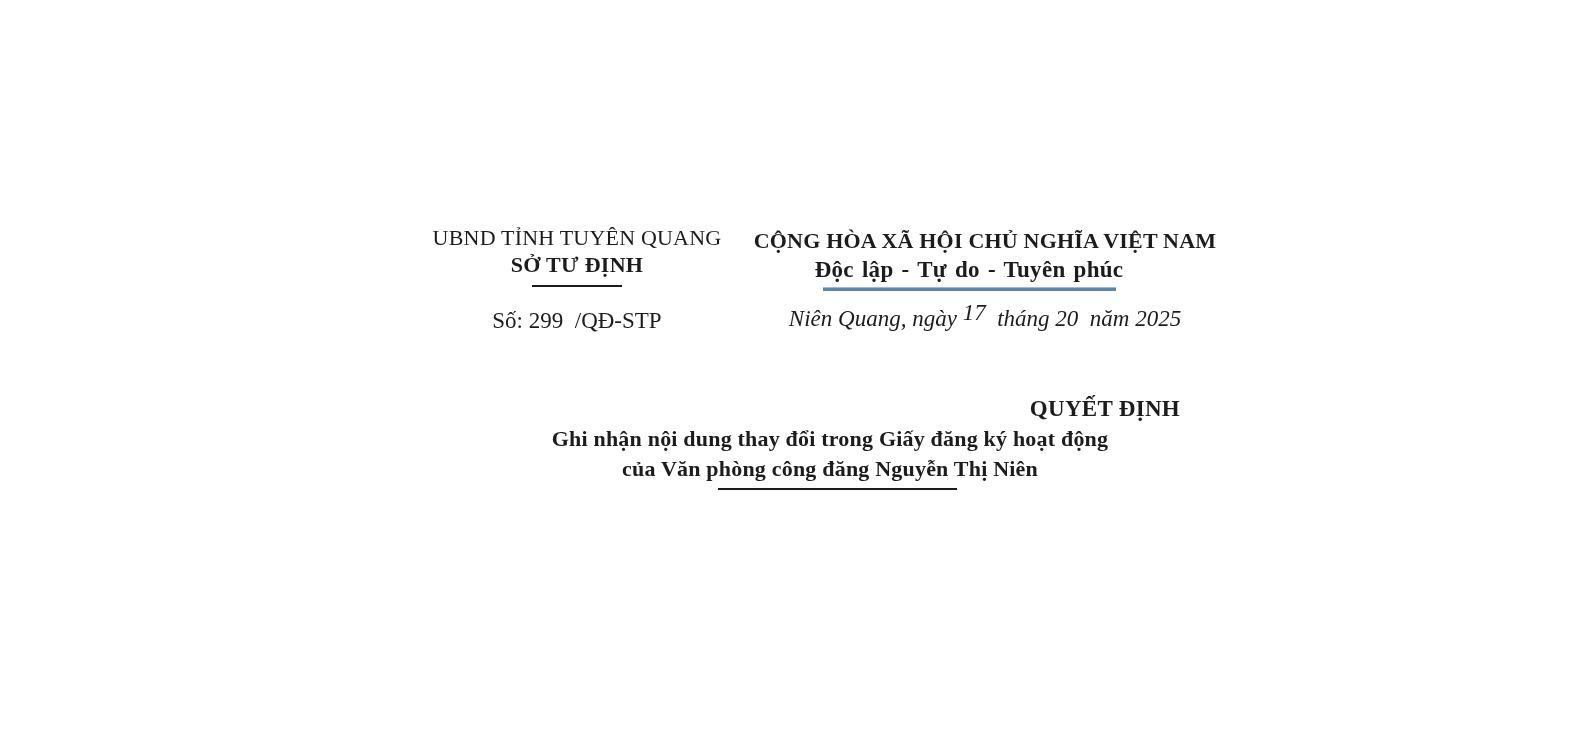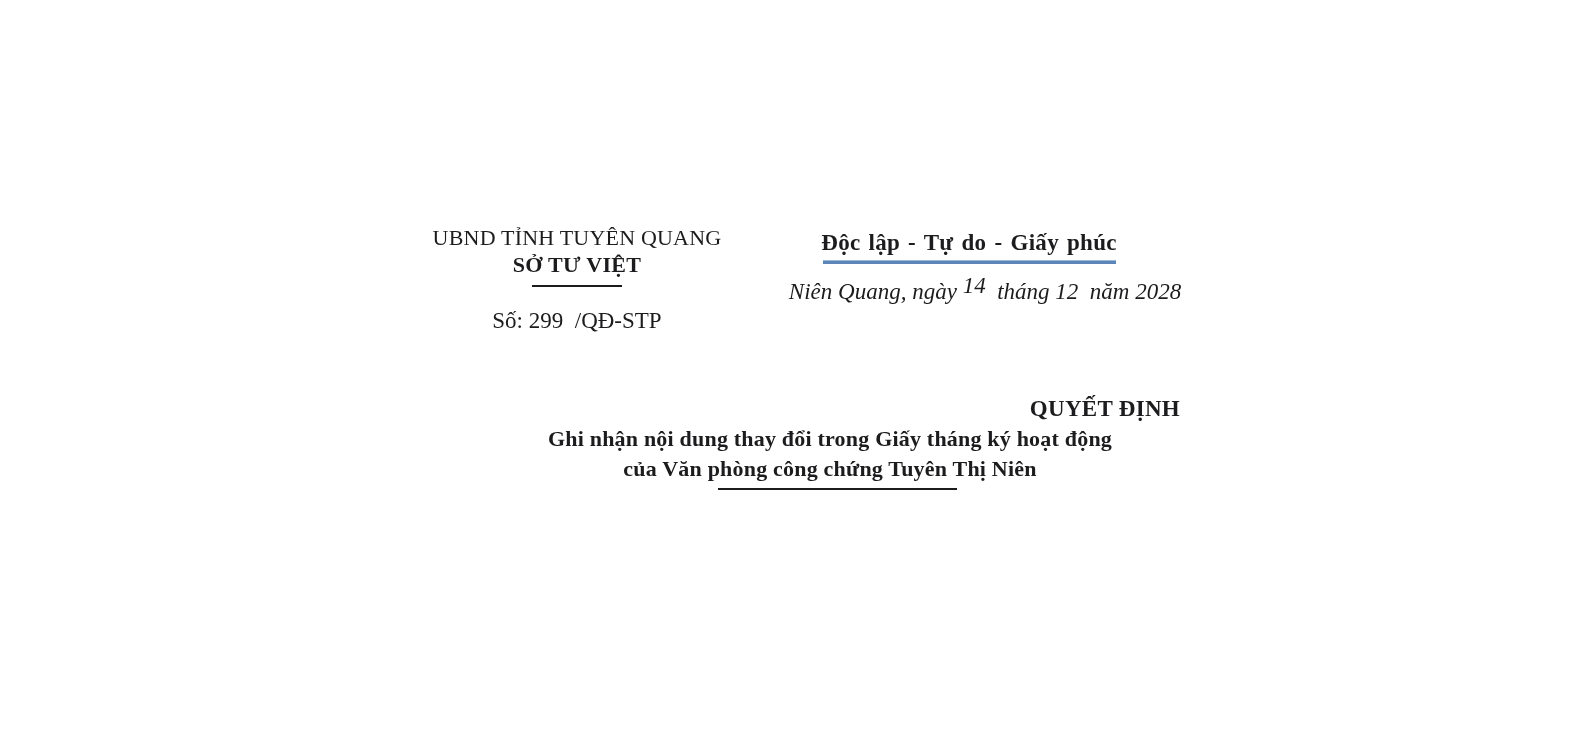--- a/index.html
+++ b/index.html
@@ -125,31 +125,32 @@
     background: #1c1c1e;
   }
 </style>
 </head>
 <body>
 
 <div id="page">
 
   <div id="left-col" class="abs center">
     <div class="left-line1 pre">UBND TỈNH TUYÊN QUANG</div>
-    <div class="left-line2 pre">SỞ TƯ VIỆT</div>
+    <div class="left-line2 pre">SỞ TƯ ĐỊNH</div>
     <span class="rule-black-short"></span>
     <div class="doc-number pre">Số: 299  /QĐ-STP</div>
   </div>
 
   <div id="right-col" class="abs center">
-    <div class="right-line2 pre">Độc lập - Tự do - Giấy phúc</div>
+    <div class="right-line1 pre">CỘNG HÒA XÃ HỘI CHỦ NGHĨA VIỆT NAM</div>
+    <div class="right-line2 pre">Độc lập - Tự do - Tuyên phúc</div>
     <span class="rule-blue"></span>
-    <div class="date-line"><span class="pre">Niên Quang, ngày </span><span class="date-day pre">14</span><span class="pre">  tháng 12  năm 2028</span></div>
+    <div class="date-line"><span class="pre">Niên Quang, ngày </span><span class="date-day pre">17</span><span class="pre">  tháng 20  năm 2025</span></div>
   </div>
 
   <div id="title-block" class="abs center">
     <div class="title-line1 pre">QUYẾT ĐỊNH</div>
-    <div class="title-line2 pre">Ghi nhận nội dung thay đổi trong Giấy tháng ký hoạt động</div>
-    <div class="title-line3 pre">của Văn phòng công chứng Tuyên Thị Niên</div>
+    <div class="title-line2 pre">Ghi nhận nội dung thay đổi trong Giấy đăng ký hoạt động</div>
+    <div class="title-line3 pre">của Văn phòng công đăng Nguyễn Thị Niên</div>
     <span class="rule-title"></span>
   </div>
 
 </div>
 
 </body></html>

